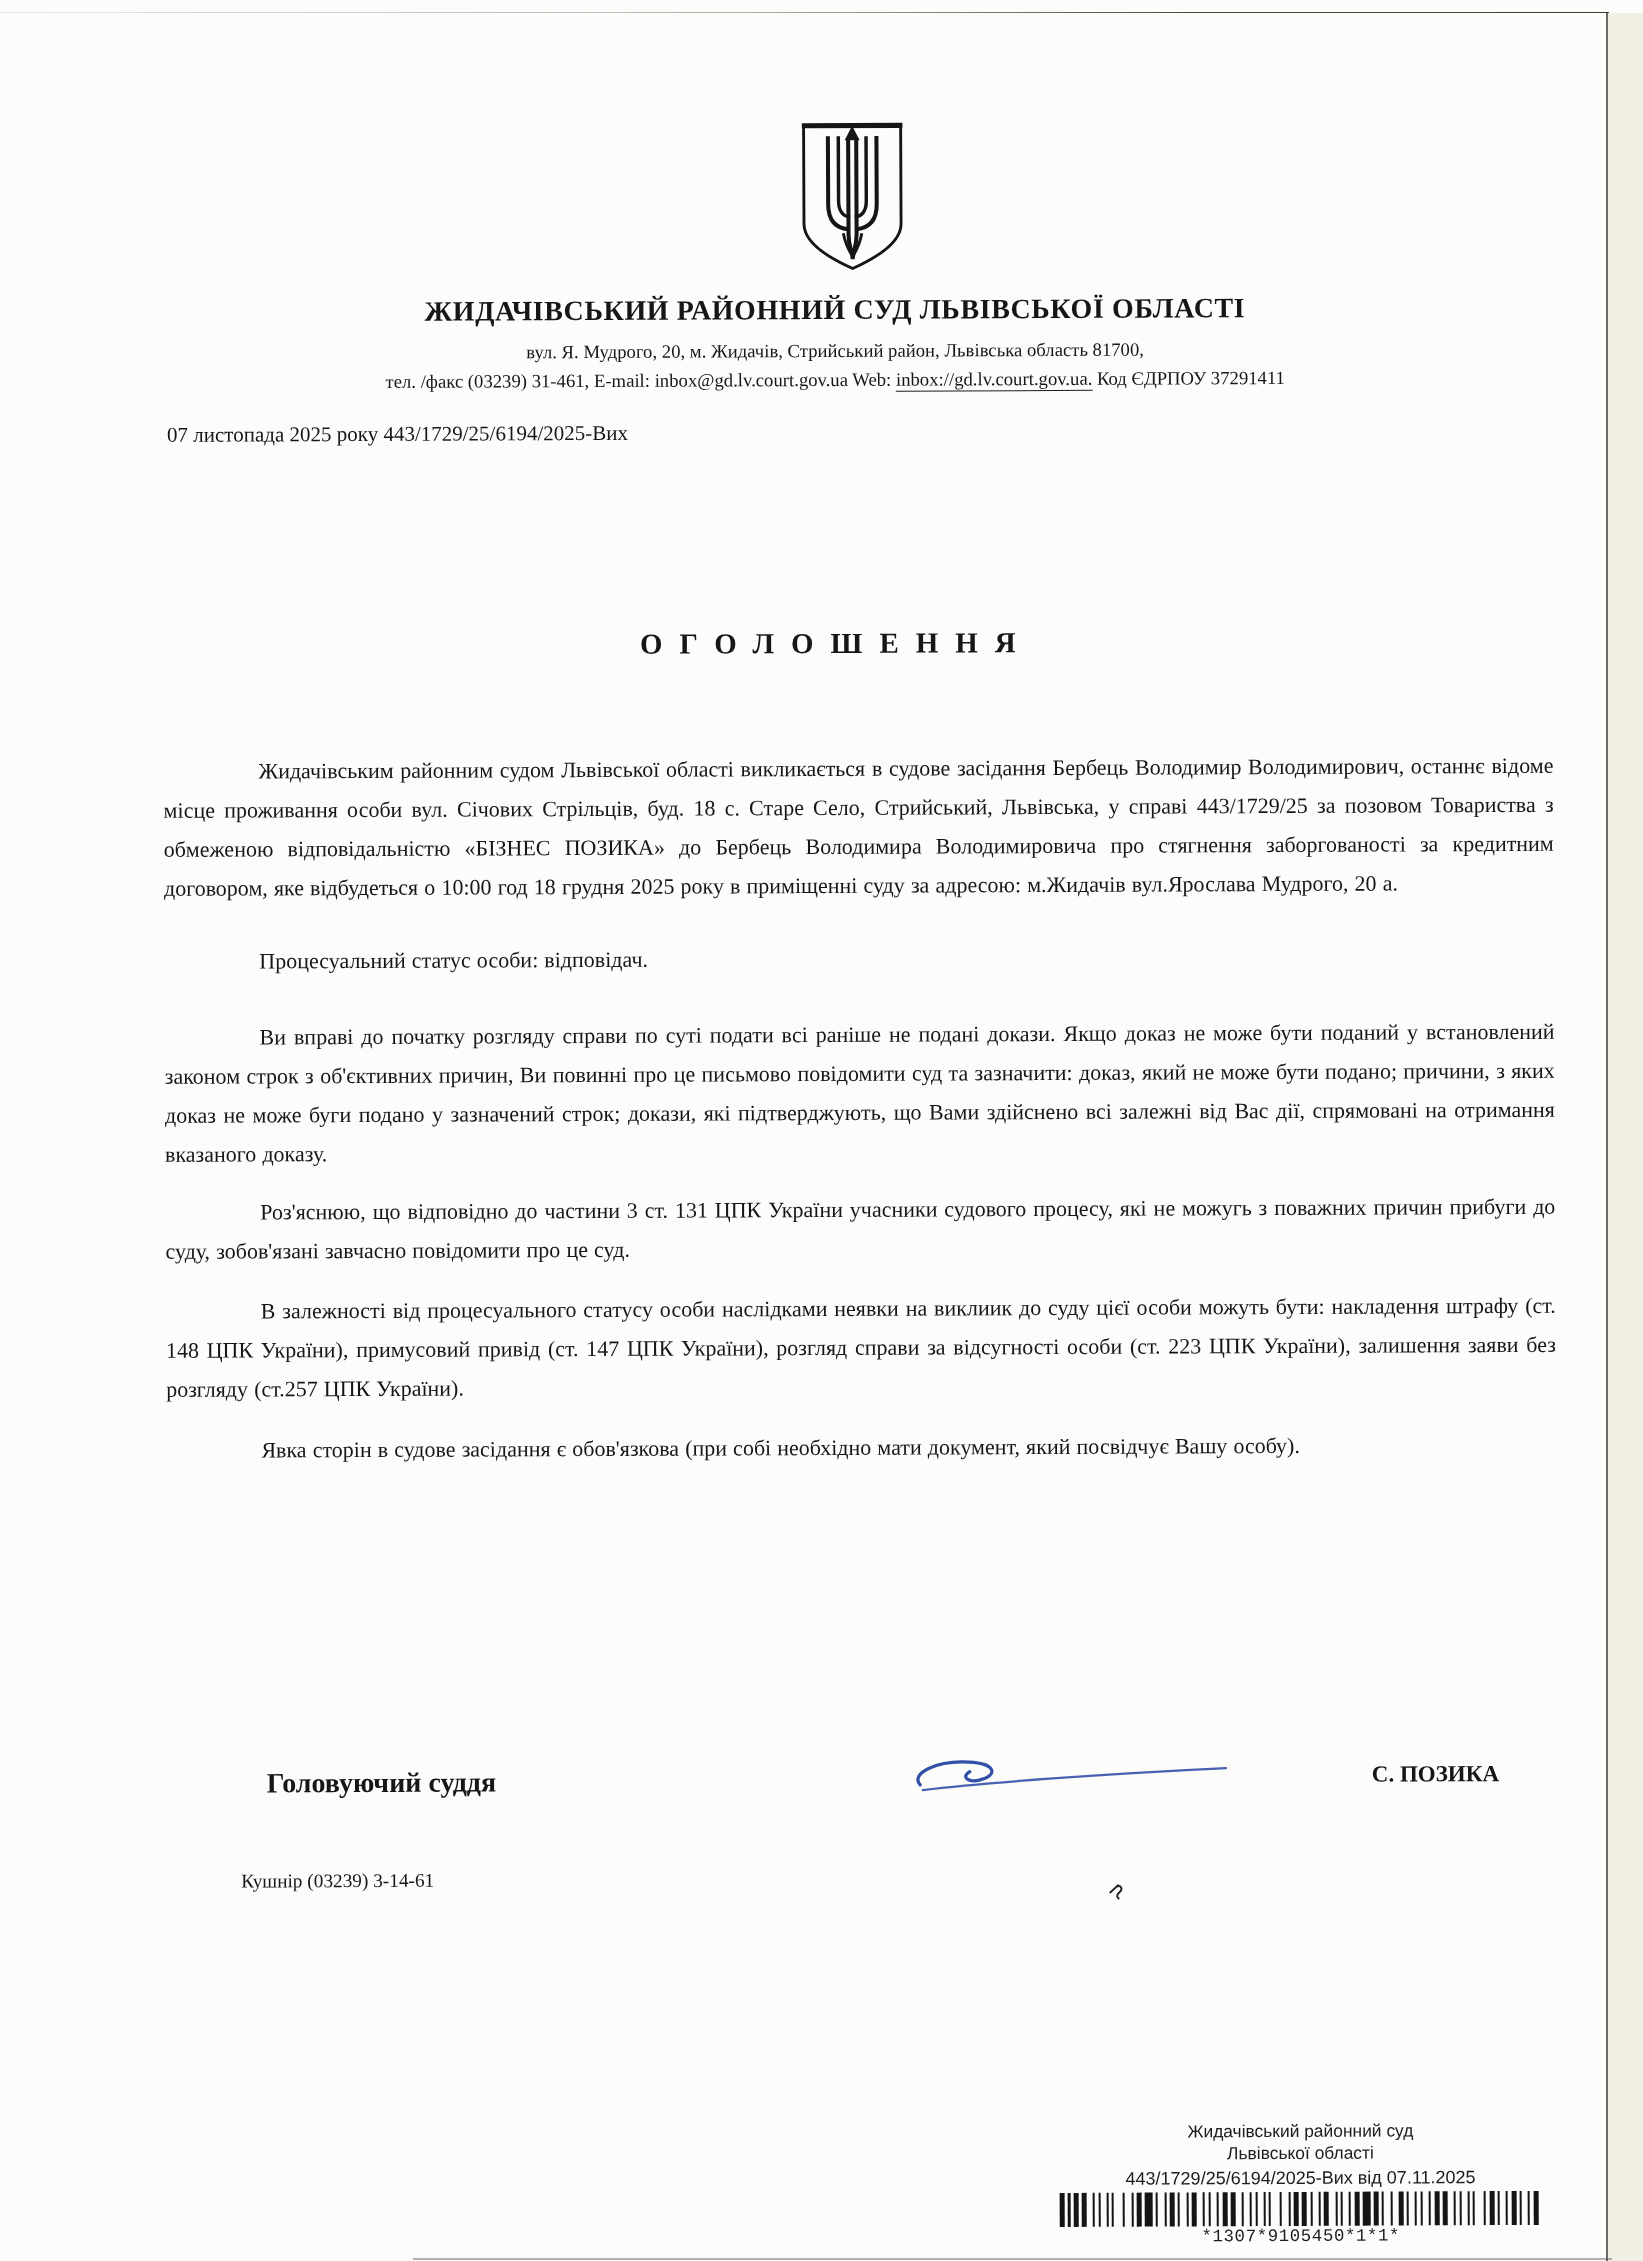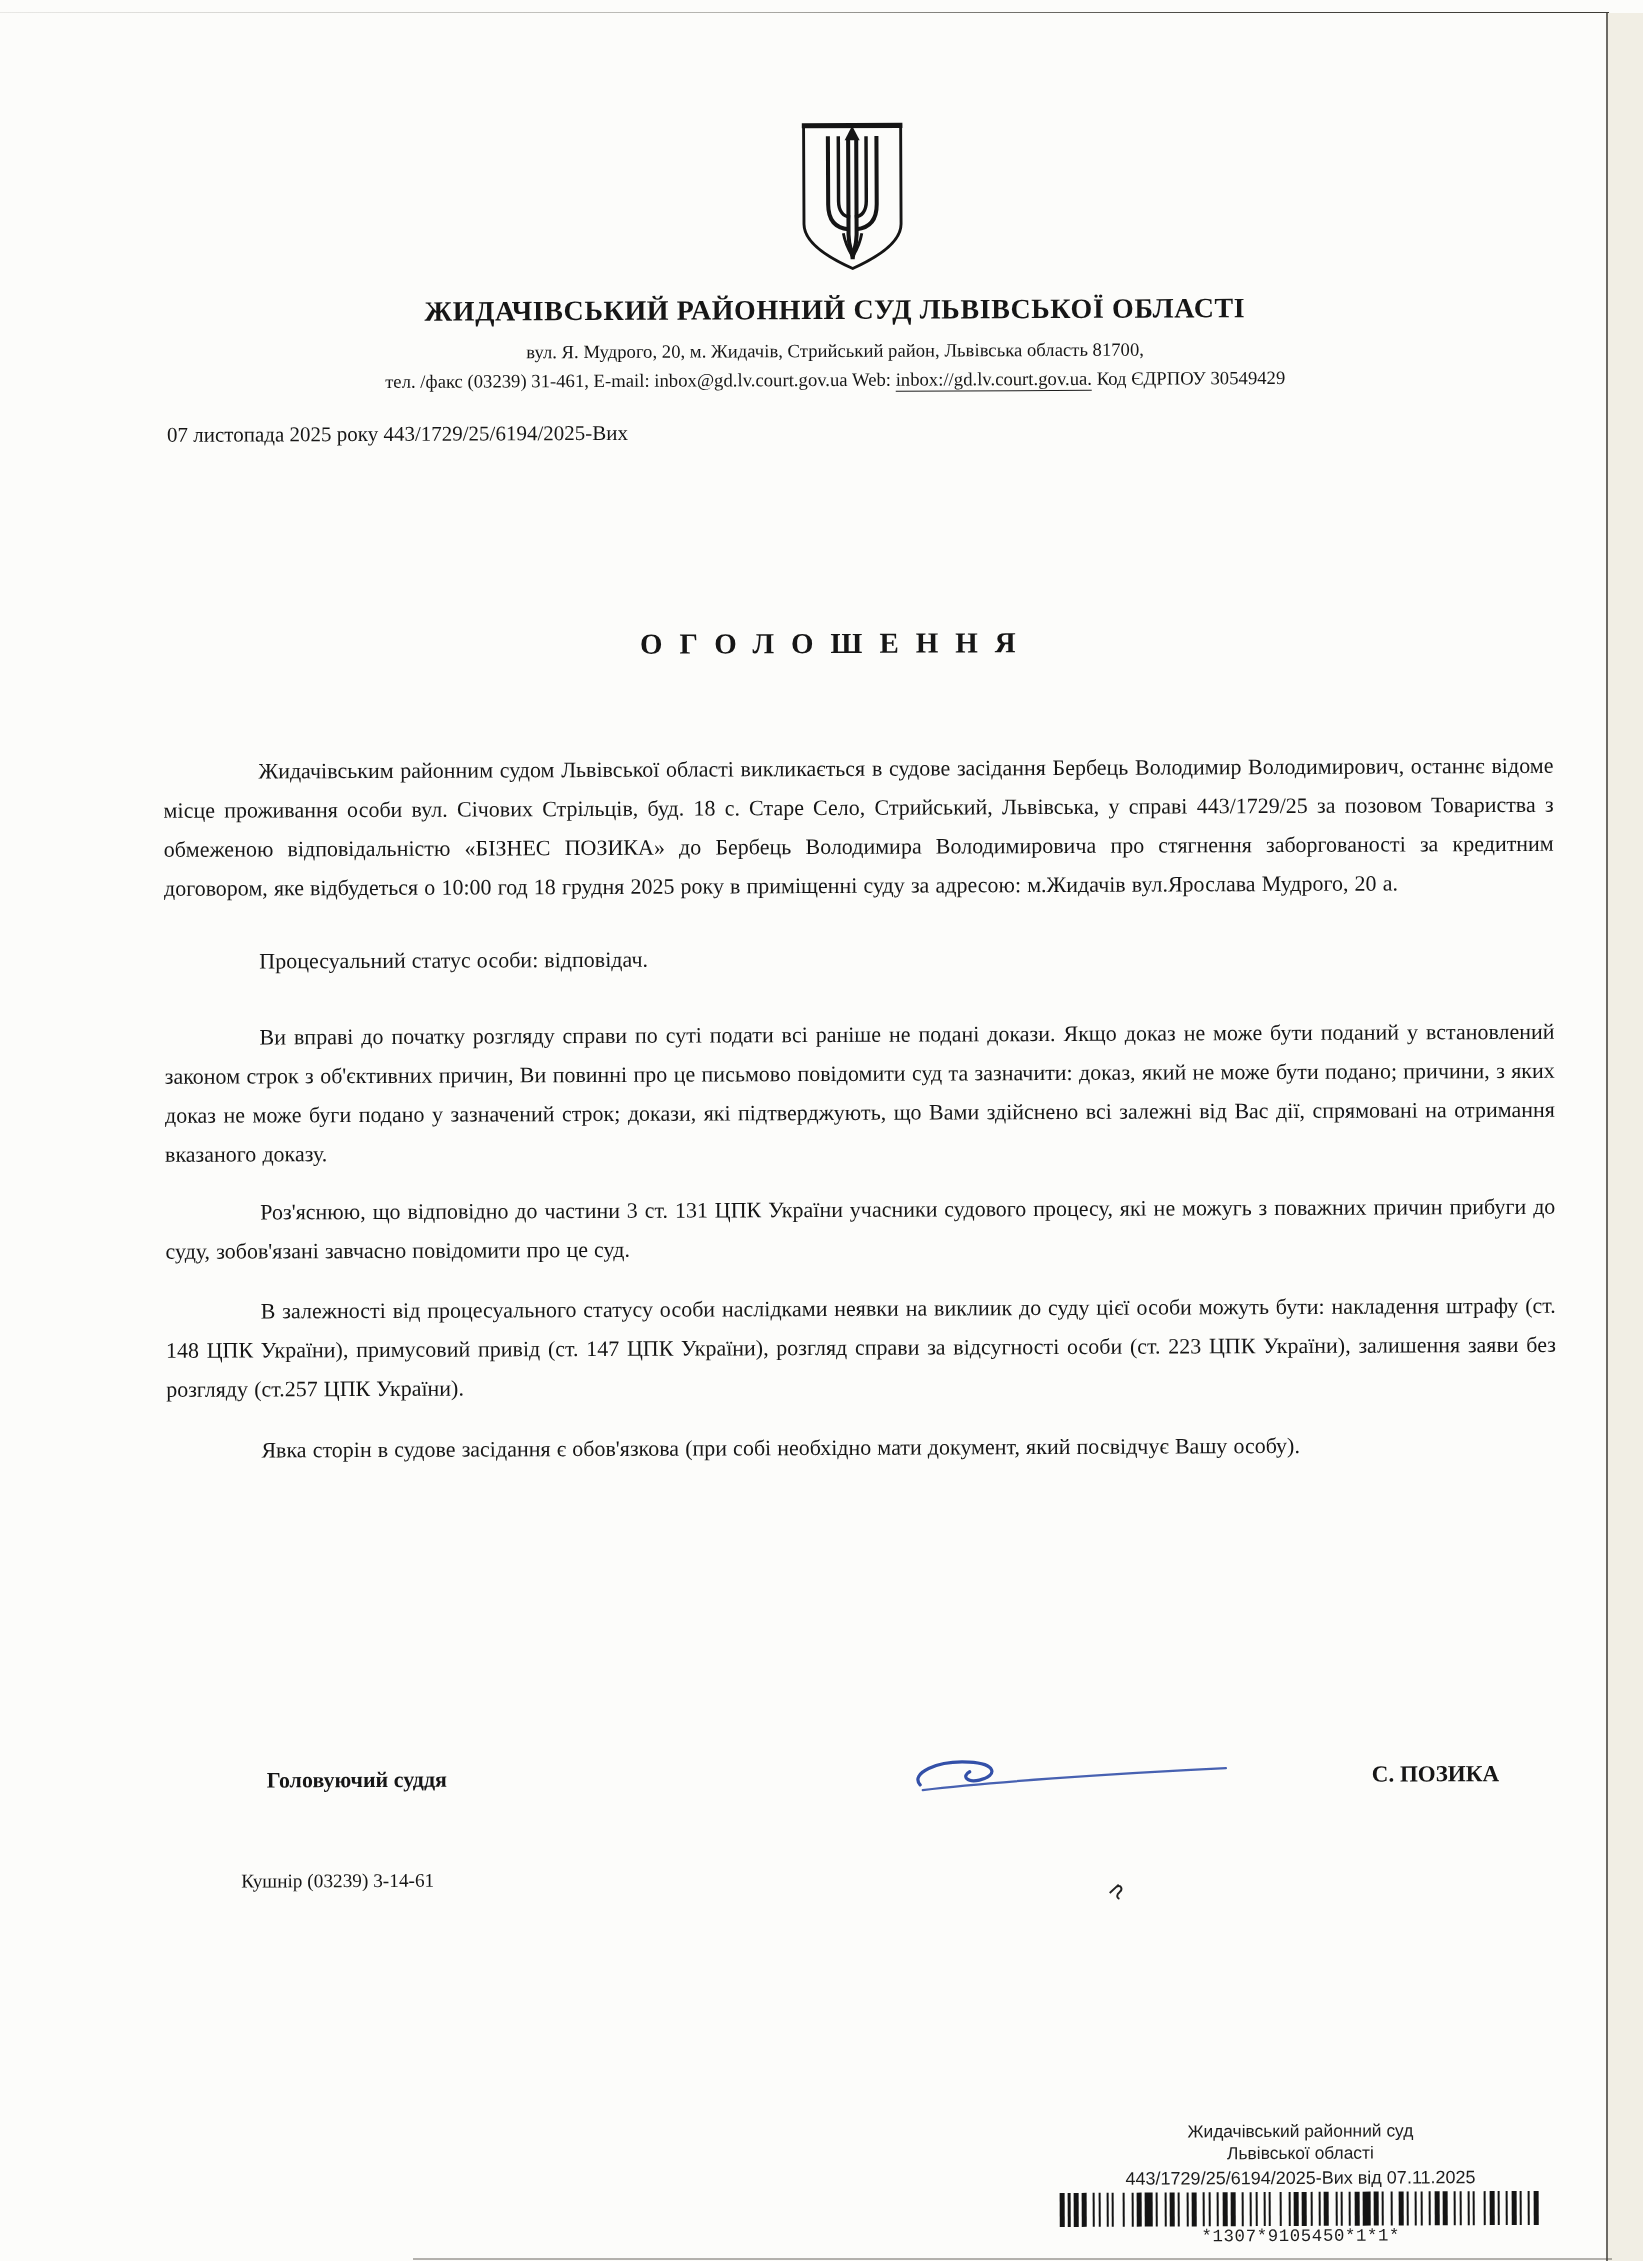--- a/index.html
+++ b/index.html
@@ -39,21 +39,21 @@
     text-align:justify;text-indent:95px;
     word-spacing:0.6px;
   }
   .body-text p.p2{margin-top:34px;text-align:left;}
   .body-text p.p3{margin-top:37px;}
   .body-text p.p4{margin-top:19.3px;}
   .body-text p.p5{margin-top:21px;}
   .body-text p.p6{margin-top:22px;text-align:left;}
 
   
-  .sig-role{position:absolute;left:263px;top:1765px;font-size:22px;font-weight:bold;white-space:nowrap;}
+  .sig-role{position:absolute;left:263px;top:1765px;font-size:28px;font-weight:bold;white-space:nowrap;}
   .sig-name{position:absolute;left:1368px;top:1764px;font-size:23px;font-weight:bold;white-space:nowrap;}
   .sig-ink{position:absolute;left:897px;top:1744px;width:338px;height:71px;}
   .clerk-line{position:absolute;left:237px;top:1868px;font-size:19.3px;white-space:nowrap;}
   .ink-mark{position:absolute;left:1104px;top:1884px;width:17px;height:19.3px;}
 
   
   .stamp{position:absolute;left:1018px;top:2122px;width:554px;text-align:center;
     font-family:"Liberation Sans", sans-serif;color:#1c1c1c;}
   .stamp .s-line1,.stamp .s-line2{font-size:17.4px;line-height:22px;}
   .stamp .s-line3{font-size:18px;line-height:23px;margin-top:2.6px;white-space:nowrap;}
@@ -80,21 +80,21 @@
       <path d="M58,30 V148 C58,176 72,189 93,191" fill="none" stroke="#151515" stroke-width="7"></path>
       <path d="M142,30 V148 C142,176 128,189 107,191" fill="none" stroke="#151515" stroke-width="7"></path>
       <path d="M76,30 V142 C76,161 85,169 96,170" fill="none" stroke="#151515" stroke-width="6"></path>
       <path d="M124,30 V142 C124,161 115,169 104,170" fill="none" stroke="#151515" stroke-width="6"></path>
       <path d="M84,198 C88,220 95,230 100,238 C105,230 112,220 116,198" fill="none" stroke="#151515" stroke-width="5"></path>
     </svg>
 
     <div class="hdr">
       <div class="court-name">ЖИДАЧІВСЬКИЙ РАЙОННИЙ СУД ЛЬВІВСЬКОЇ ОБЛАСТІ</div>
       <div class="addr-line">вул. Я. Мудрого, 20, м. Жидачів, Стрийський район, Львівська область  81700,</div>
-      <div class="contact-line"><span>тел. /факс (03239) 31-461, E-mail: inbox@gd.lv.court.gov.ua Web: </span><span class="url">inbox://gd.lv.court.gov.ua.</span><span> Код ЄДРПОУ 30549429</span></div>
+      <div class="contact-line"><span>тел. /факс (03239) 31-461, E-mail: inbox@gd.lv.court.gov.ua Web: </span><span class="url">inbox://gd.lv.court.gov.ua.</span><span> Код ЄДРПОУ 37291411</span></div>
     </div>
 
     <div class="ref-line">07 листопада 2025 року 443/1729/25/6194/2025-Вих</div>
 
     <div class="doc-title">ОГОЛОШЕННЯ</div>
 
     <div class="body-text">
       <p class="p1">Жидачівським районним судом Львівської області викликається в  судове засідання Бербець Володимир Володимирович, останнє відоме місце проживання особи вул. Січових Стрільців, буд. 18 с. Старе Село, Стрийський, Львівська, у справі 443/1729/25 за позовом Товариства з обмеженою відповідальністю «БІЗНЕС ПОЗИКА» до Бербець Володимира Володимировича про стягнення заборгованості за кредитним договором, яке відбудеться о 10:00 год 18 грудня 2025 року в приміщенні суду за адресою: м.Жидачів вул.Ярослава Мудрого, 20 а.</p>
       <p class="p2">Процесуальний статус особи: відповідач.</p>
       <p class="p3">Ви вправі до початку розгляду справи по суті подати всі раніше не подані докази. Якщо доказ не може бути поданий у встановлений законом строк з об'єктивних причин, Ви повинні про це письмово повідомити суд та зазначити: доказ, який не може бути подано; причини, з яких доказ не може буги подано у зазначений строк; докази, які підтверджують, що Вами здійснено всі залежні від Вас дії, спрямовані на отримання  вказаного доказу.</p>

